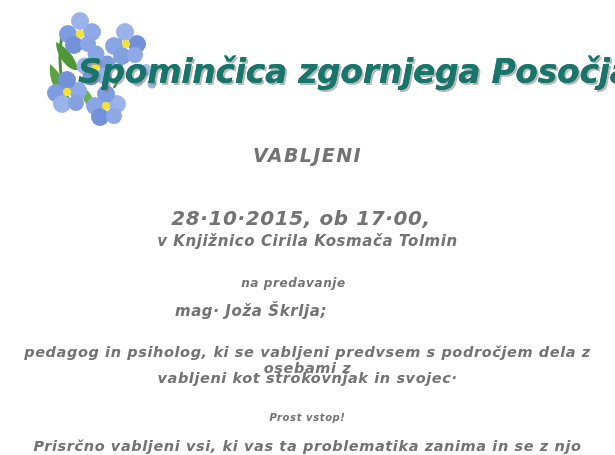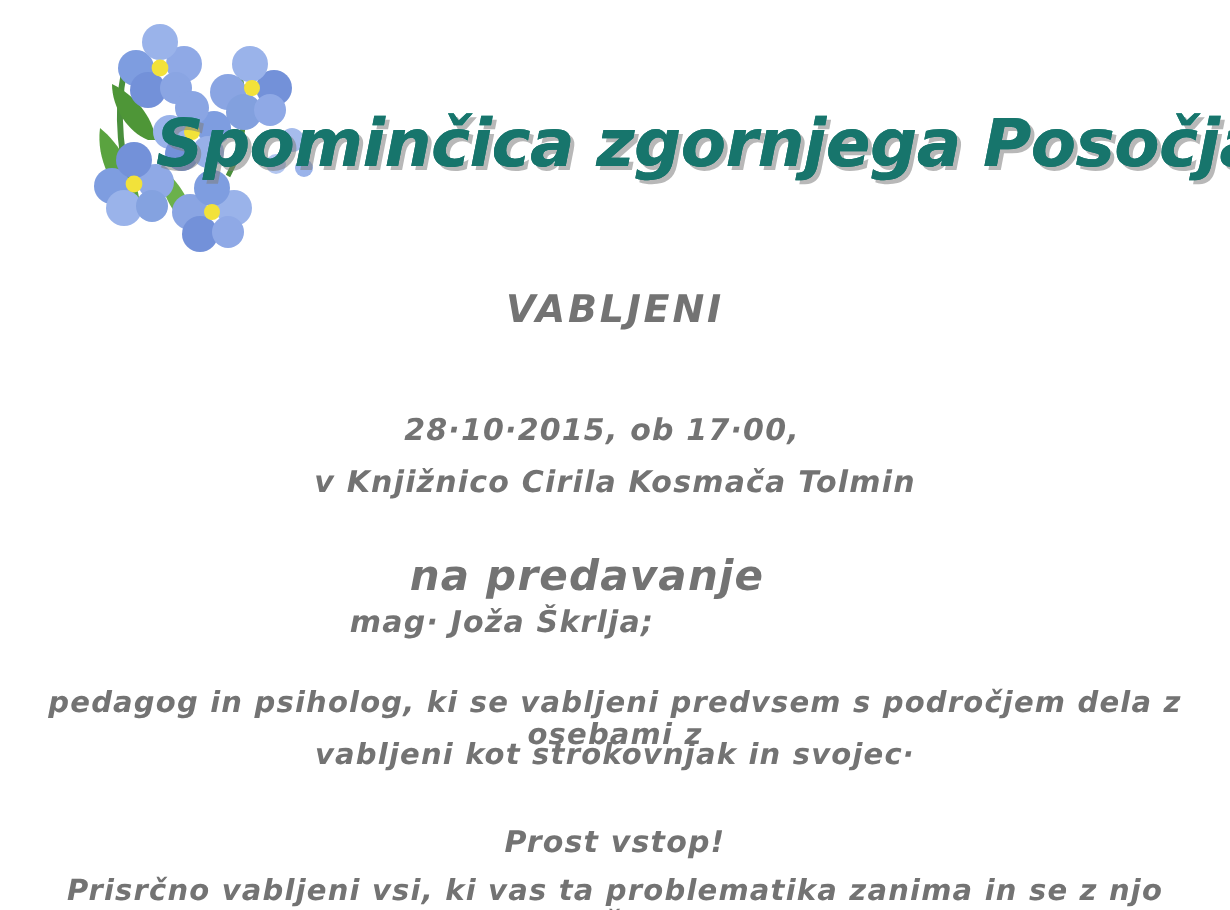--- a/index.html
+++ b/index.html
@@ -90,35 +90,35 @@
     left: 0;
     width: 615px;
     font-size: 19px;
     letter-spacing: 1.4px;
   }
   .l-date {
     position: absolute;
     top: 78px;
     left: 0;
     width: 602px;
+    font-size: 20px;
+  }
+  .l-place {
+    position: absolute;
+    top: 104px;
+    left: 0;
+    width: 615px;
     font-size: 15px;
   }
-  .l-place {
-    position: absolute;
-    top: 104px;
-    left: 0;
-    width: 615px;
-    font-size: 15px;
-  }
   .l-na-predavanje {
     position: absolute;
     top: 148px;
     left: 0;
     width: 587px;
-    font-size: 21px;
+    font-size: 12px;
   }
   .l-speaker {
     position: absolute;
     top: 174px;
     left: 0;
     width: 502px;
     font-size: 15px;
   }
   .l-desc1 {
     position: absolute;
@@ -132,21 +132,21 @@
     top: 242px;
     left: 0;
     width: 615px;
     font-size: 14.5px;
   }
   .l-free {
     position: absolute;
     top: 284px;
     left: 0;
     width: 615px;
-    font-size: 15px;
+    font-size: 10px;
   }
   .l-welcome {
     position: absolute;
     top: 310px;
     left: 0;
     width: 615px;
     font-size: 14.5px;
   }
 </style>
 </head>

